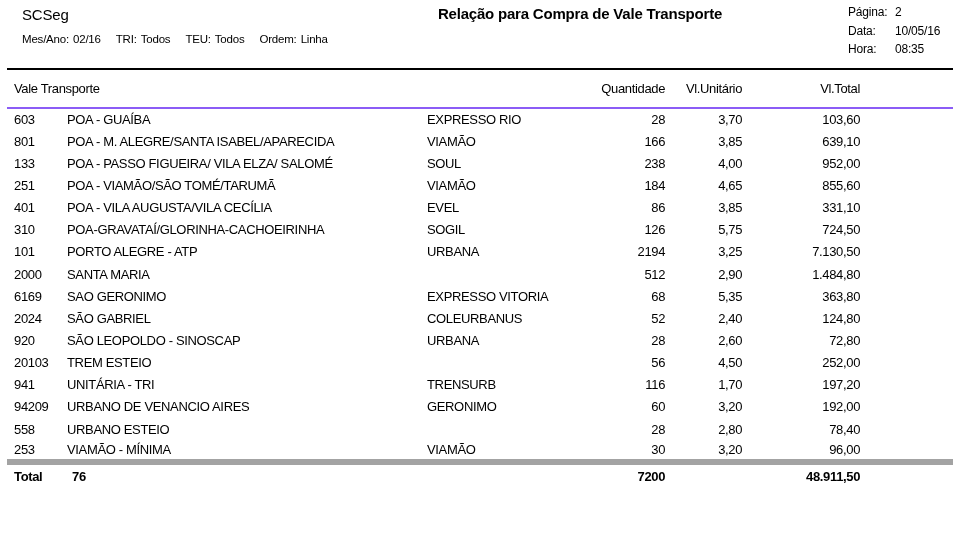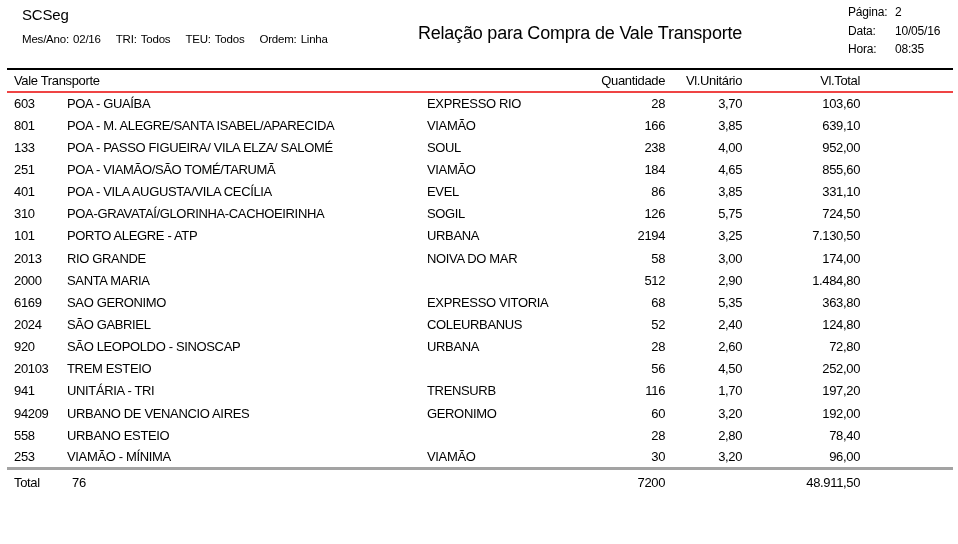--- a/index.html
+++ b/index.html
@@ -8,43 +8,43 @@
     width:958px; height:544px; position:relative; overflow:hidden;
     font-family:"Liberation Sans", sans-serif; color:#000;
   }
   
   .page-header { position:relative; height:68px; }
   .brand { position:absolute; left:22px; top:6px; font-size:15px; letter-spacing:-0.2px; }
   .filters { position:absolute; left:22px; top:33px; font-size:11.5px; letter-spacing:-0.2px; white-space:nowrap; }
   .filters .group { margin-right:15px; }
   .filters .lbl { margin-right:4px; }
   .report-title {
-    position:absolute; left:300px; width:560px; top:23px; text-align:center;
-    font-size:18px; font-weight:normal; letter-spacing:-0.2px; white-space:nowrap;
+    position:absolute; left:300px; width:560px; top:5px; text-align:center;
+    font-size:15px; font-weight:bold; letter-spacing:-0.2px; white-space:nowrap;
   }
   .meta { position:absolute; left:848px; top:5px; font-size:12px; letter-spacing:-0.2px; }
   .meta .row { height:18.5px; white-space:nowrap; }
   .meta .lbl { display:inline-block; width:47px; }
   
   table.report {
     position:absolute; left:7px; top:68px; width:946px;
     border-collapse:collapse; table-layout:fixed;
     font-size:13px; letter-spacing:-0.35px;
     border-top:2px solid #000;
   }
   col.c-code  { width:57px; }
   col.c-desc  { width:358px; }
   col.c-comp  { width:153px; }
   col.c-qty   { width:91px; }
   col.c-unit  { width:79px; }
   col.c-total { width:117px; }
   col.c-fill  { width:91px; }
-  thead td { height:23px; border-bottom:2px solid #ef4444; vertical-align:middle; }
+  thead td { height:39px; border-bottom:2px solid #8b5cf6; vertical-align:middle; }
   tbody td { height:22.15px; vertical-align:middle; white-space:nowrap; overflow:hidden; }
-  tfoot td { height:26px; border-top:3px solid #a3a3a3; font-weight:normal; vertical-align:middle; }
+  tfoot td { height:26px; border-top:6px solid #a3a3a3; font-weight:bold; vertical-align:middle; }
   td { padding:0; }
   td:first-child { padding-left:7px; }
   thead td.h-desc { padding-left:7px; }
   tbody td:nth-child(2) { padding-left:3px;margin-top:42px; }
   tbody td:nth-child(3) { padding-left:5px; }
   .num { text-align:right; }
   td.n-qty   { padding-right:1px; }
   td.n-unit  { padding-right:3px;text-align:right; }
   td.n-total { padding-right:2px; }
   tfoot td.f-count { padding-left:8px; }
@@ -143,29 +143,20 @@
       <tr>
         <td>101</td>
         <td>PORTO ALEGRE - ATP</td>
         <td>URBANA</td>
         <td class="num n-qty">2194</td>
         <td class="num n-unit">3,25</td>
         <td class="num n-total">7.130,50</td>
         <td></td>
       </tr>
       <tr>
-        <td>2013</td>
-        <td>RIO GRANDE</td>
-        <td>NOIVA DO MAR</td>
-        <td class="num n-qty">58</td>
-        <td class="num n-unit">3,00</td>
-        <td class="num n-total">174,00</td>
-        <td></td>
-      </tr>
-      <tr>
         <td>2000</td>
         <td>SANTA MARIA</td>
         <td></td>
         <td class="num n-qty">512</td>
         <td class="num n-unit">2,90</td>
         <td class="num n-total">1.484,80</td>
         <td></td>
       </tr>
       <tr>
         <td>6169</td>

